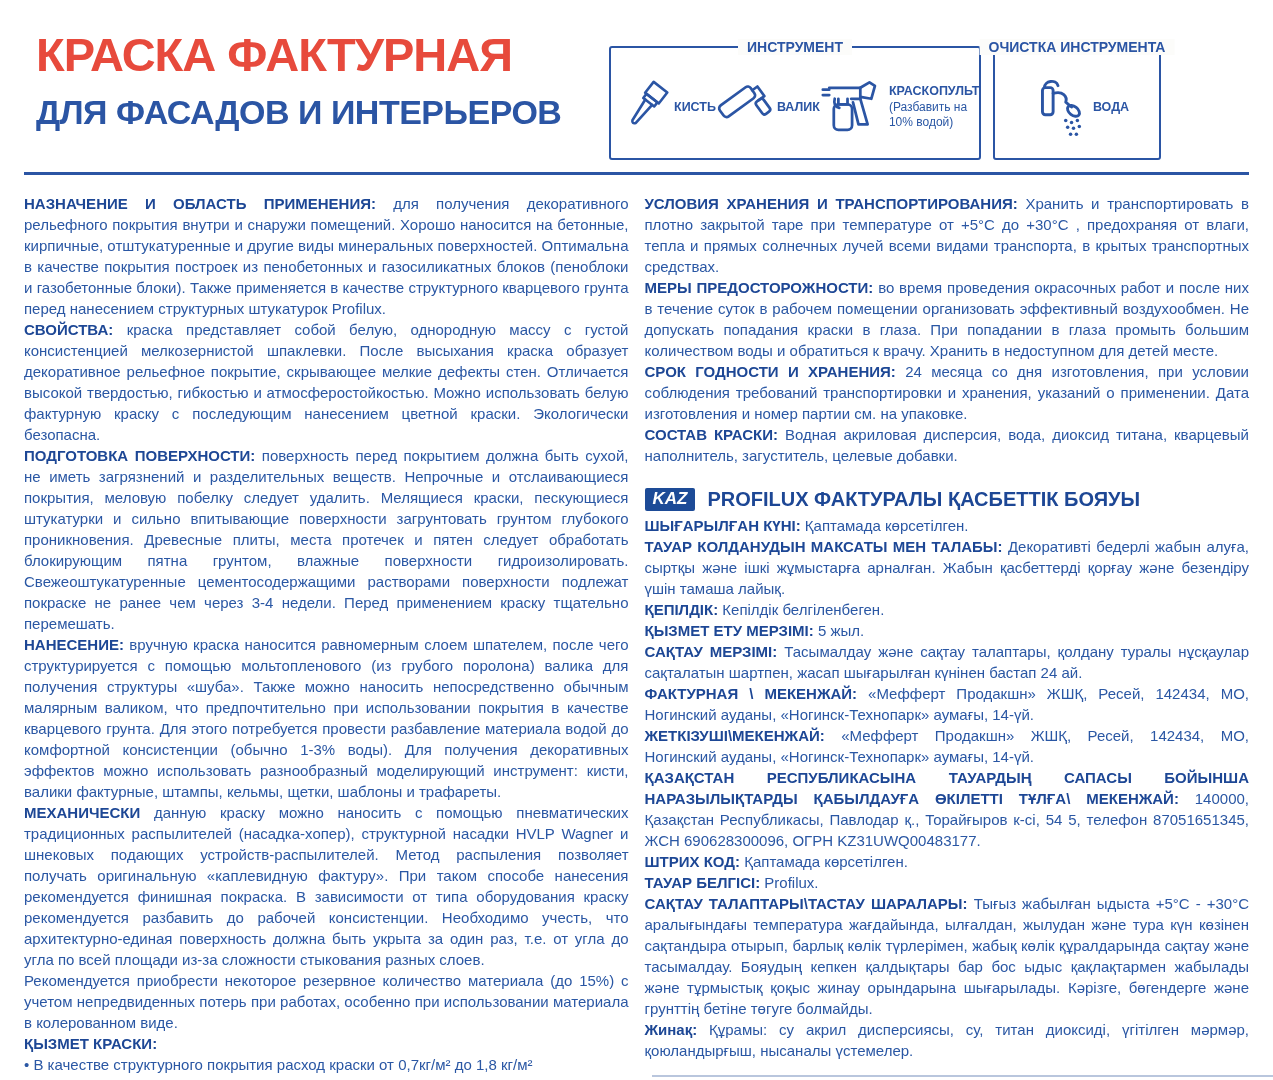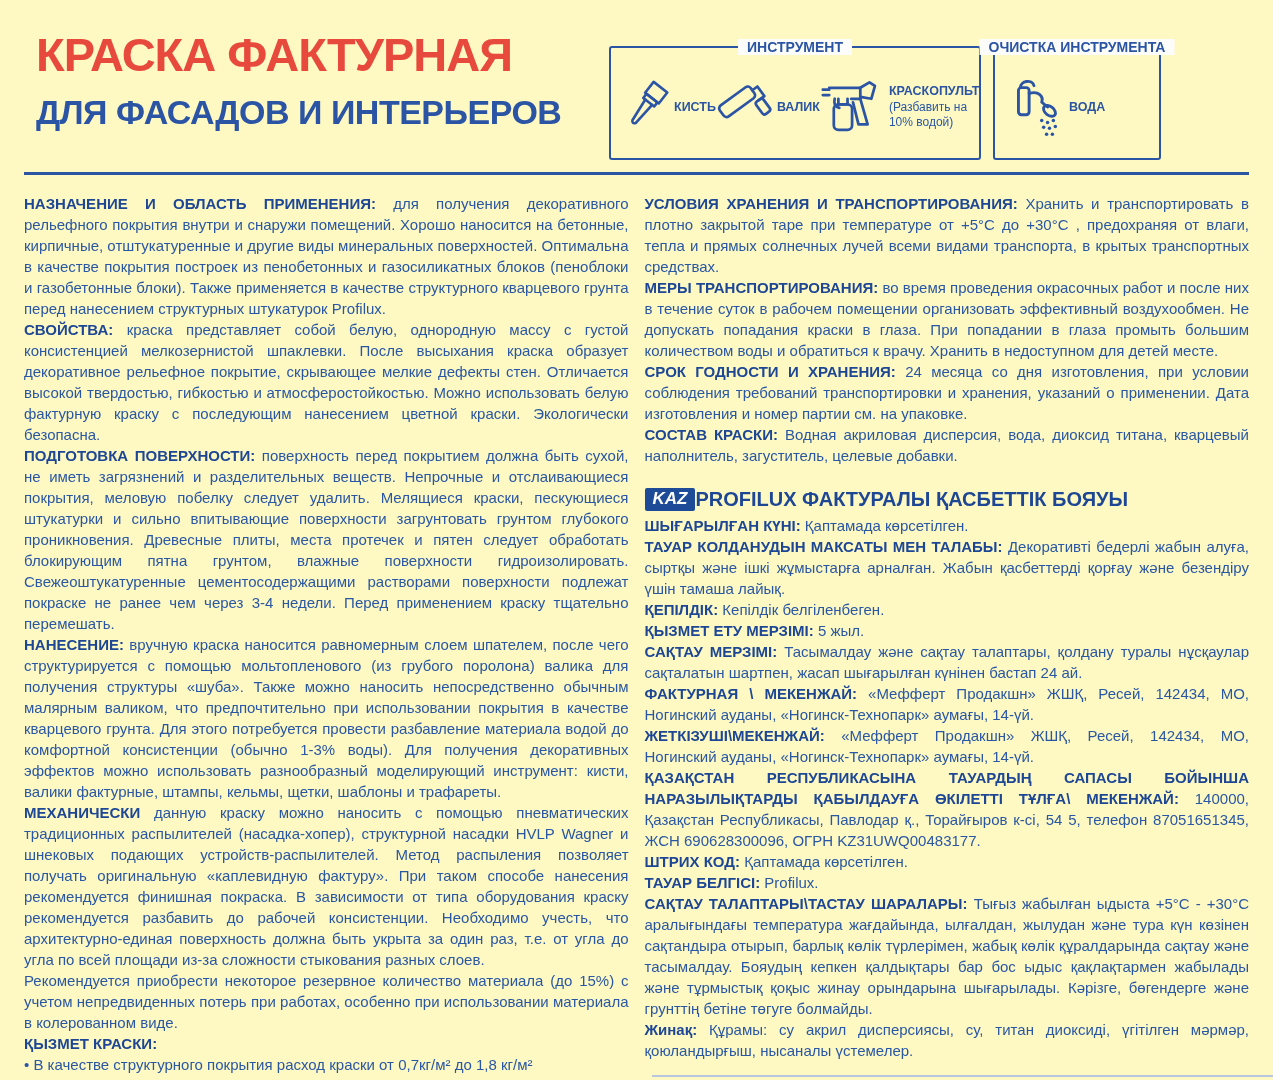--- a/index.html
+++ b/index.html
@@ -1,43 +1,43 @@
 <!DOCTYPE html>
 <html lang="ru"><head>
 <meta charset="utf-8">
 <style>
   html,body{margin:0;padding:0;background:#e9e9e7;}
   .page{
     position:relative;width:1273px;height:1080px;margin:0 auto;
-    background:#fef9c3;overflow:hidden;box-sizing:border-box;
+    background:#ffffff;overflow:hidden;box-sizing:border-box;
     font-family:"Liberation Sans",sans-serif;color:#2a57a4;
   }
   
   .top{display:flex;justify-content:space-between;align-items:flex-start;padding:30px 24px 4px 36px;}
   .titles h1{margin:0 0 16px 0;font-size:47px;line-height:1.05;font-weight:bold;color:#e74a3c;letter-spacing:-1px;}
   .titles h2{margin:0;font-size:34px;line-height:1.05;font-weight:bold;color:#2b55a4;letter-spacing:-0.5px;}
   .boxes{display:flex;gap:12px;margin-top:16px;margin-right:88px;}
   .box{position:relative;border:2px solid #2b55a4;border-radius:3px;height:114px;box-sizing:border-box;}
   .box-title{position:absolute;top:-9px;left:50%;transform:translateX(-50%);
     background:#fcfcfa;padding:0 9px;font-weight:bold;font-size:14px;color:#2b55a4;white-space:nowrap;}
   .tool-box{width:372px;display:flex;align-items:center;justify-content:space-between;padding:14px 8px 6px 8px;}
-  .clean-box{width:168px;display:flex;align-items:center;gap:4px;padding:14px 6px 6px 6px;}
+  .clean-box{width:168px;display:flex;align-items:center;justify-content:center;gap:4px;padding:14px 6px 6px 6px;}
   .box-item{display:flex;align-items:center;gap:3px;}
   .icon svg{display:block;}
   .icon-label{font-weight:bold;font-size:12.5px;color:#2b55a4;}
   .spray-text{display:flex;flex-direction:column;width:96px;line-height:1.25;}
   .spray-note{font-size:12px;font-weight:normal;color:#2a57a4;}
   .rule{border:none;border-top:3px solid #2b55a4;margin:8px 24px 0 24px;}
   
   .cols{display:flex;gap:16px;padding:18px 24px 0 24px;}
   .col{flex:1;min-width:0;}
   .para{margin:0;font-size:15px;line-height:21px;text-align:justify;color:#2a57a4;}
   .lbl{font-weight:bold;color:#1d4795;}
   
-  .kaz-row{display:flex;align-items:flex-end;margin:22px 0 4px 0;}
+  .kaz-row{display:flex;align-items:flex-end;gap:12px;margin:22px 0 4px 0;}
   .kaz-badge{display:inline-block;background:#1d4b97;color:#ffffff;font-weight:bold;font-style:italic;
     font-size:17px;padding:1px 8px 2px 8px;border-radius:2px;}
   .kaz-title{font-weight:bold;font-size:20px;color:#1d4795;}
   .bottom-edge{position:absolute;bottom:3px;left:652px;right:0;border-top:2px solid #b9c6dd;}
 </style>
 </head>
 <body>
 
 <div class="page">
 
@@ -147,21 +147,21 @@
           <p class="para"><b class="lbl"></b> <span>(зависит от поверхности и желаемой крупности фактуры)</span></p>
 
         </div>
     </section>
 
     <section class="col">
       <div>
 
           <p class="para"><b class="lbl">УСЛОВИЯ ХРАНЕНИЯ И ТРАНСПОРТИРОВАНИЯ:</b> <span>Хранить и транспортировать в плотно закрытой таре при температуре от +5°С до +30°С , предохраняя от влаги, тепла и прямых солнечных лучей всеми видами транспорта, в крытых транспортных средствах.</span></p>
 
-          <p class="para"><b class="lbl">МЕРЫ ТРАНСПОРТИРОВАНИЯ:</b> <span>во время проведения окрасочных работ и после них в течение суток в рабочем помещении организовать эффективный воздухообмен. Не допускать попадания краски в глаза. При попадании в глаза промыть большим количеством воды и обратиться к врачу. Хранить в недоступном для детей месте.</span></p>
+          <p class="para"><b class="lbl">МЕРЫ ПРЕДОСТОРОЖНОСТИ:</b> <span>во время проведения окрасочных работ и после них в течение суток в рабочем помещении организовать эффективный воздухообмен. Не допускать попадания краски в глаза. При попадании в глаза промыть большим количеством воды и обратиться к врачу. Хранить в недоступном для детей месте.</span></p>
 
           <p class="para"><b class="lbl">СРОК ГОДНОСТИ И ХРАНЕНИЯ:</b> <span>24 месяца со дня изготовления, при условии соблюдения требований транспортировки и хранения, указаний о применении. Дата изготовления и номер партии см. на упаковке.</span></p>
 
           <p class="para"><b class="lbl">СОСТАВ КРАСКИ:</b> <span>Водная акриловая дисперсия, вода, диоксид титана, кварцевый наполнитель, загуститель, целевые добавки.</span></p>
         </div>
 
       <div class="kaz-row">
         <span class="kaz-badge">KAZ</span>
         <span class="kaz-title">PROFILUX ФАКТУРАЛЫ ҚАСБЕТТІК БОЯУЫ</span>
       </div>

